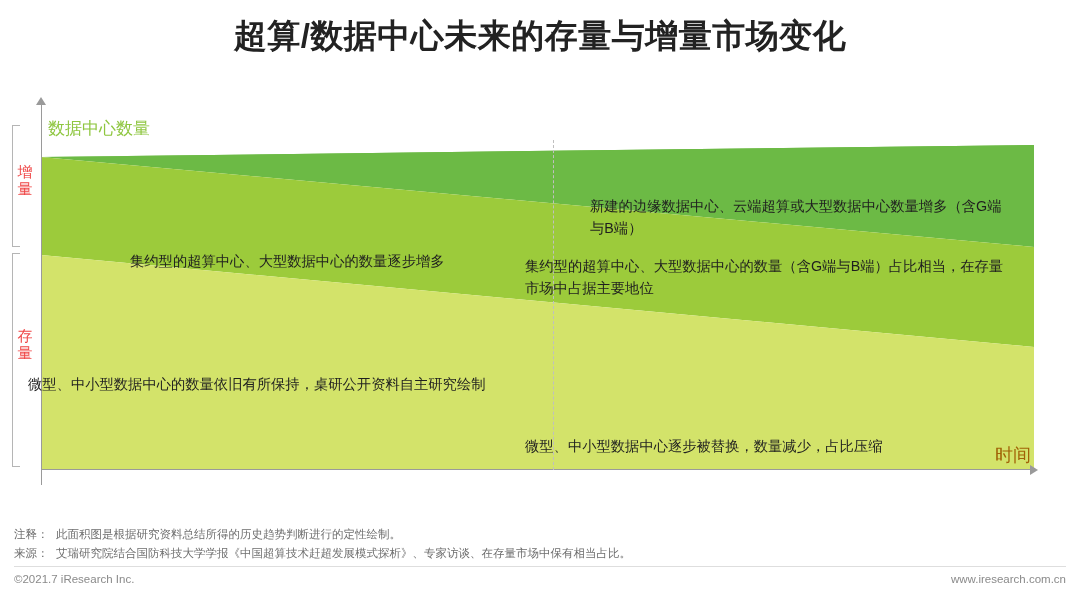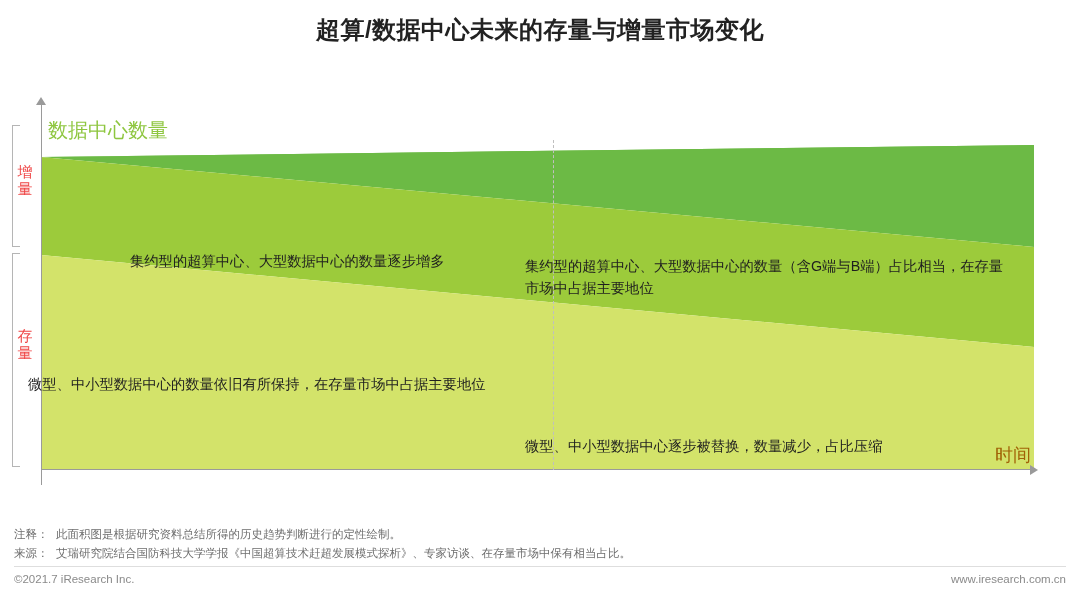--- a/index.html
+++ b/index.html
@@ -15,21 +15,21 @@
     overflow: hidden;
     position: relative;
   }
 
   #title {
     position: absolute;
     left: 0;
     top: 14px;
     width: 1080px;
     text-align: center;
-    font-size: 24px;
+    font-size: 33px;
     font-weight: bold;
     color: #222222;
     letter-spacing: 0.5px;
   }
 
   #chart-area {
     position: absolute;
     left: 0;
     top: 95px;
     width: 1080px;
@@ -71,21 +71,21 @@
     height: 0;
     border-top: 5px solid transparent;
     border-bottom: 5px solid transparent;
     border-left: 8px solid #9a9a9a;
   }
 
   #y-axis-label {
     position: absolute;
     left: 48px;
     top: 22px;
-    font-size: 20px;
+    font-size: 17px;
     color: #8ec63f;
     font-weight: normal;
     white-space: nowrap;
   }
   #x-axis-label {
     position: absolute;
     left: 995px;
     top: 348px;
     font-size: 18px;
     color: #a16207;
@@ -229,23 +229,24 @@
   <div id="y-axis-label">数据中心数量</div>
   <div id="x-axis-label">时间</div>
 
   <div id="bracket-incr" class="bracket"></div>
   <div id="label-incr" class="side-label">增量</div>
   <div id="bracket-stock" class="bracket"></div>
   <div id="label-stock" class="side-label">存量</div>
 
   <div id="divider"></div>
 
+  <div id="txt-new" class="band-text">新建的边缘数据中心、云端超算或大型数据中心数量增多（含G端与B端）</div>
   <div id="txt-mid-left" class="band-text">集约型的超算中心、大型数据中心的数量逐步增多</div>
   <div id="txt-mid-right" class="band-text">集约型的超算中心、大型数据中心的数量（含G端与B端）占比相当，在存量市场中占据主要地位</div>
-  <div id="txt-low-left" class="band-text">微型、中小型数据中心的数量依旧有所保持，在存量市场中占据主要地位</div>
+  <div id="txt-low-left" class="band-text">微型、中小型数据中心的数量依旧有所保持，桌研公开资料自主研究绘制</div>
   <div id="txt-low-right" class="band-text">微型、中小型数据中心逐步被替换，数量减少，占比压缩</div>
 
 </div>
 
 <div id="notes">
   <div class="note-row">
     <div class="note-key">注释：</div>
     <div class="note-val">此面积图是根据研究资料总结所得的历史趋势判断进行的定性绘制。</div>
   </div>
   <div class="note-row">

